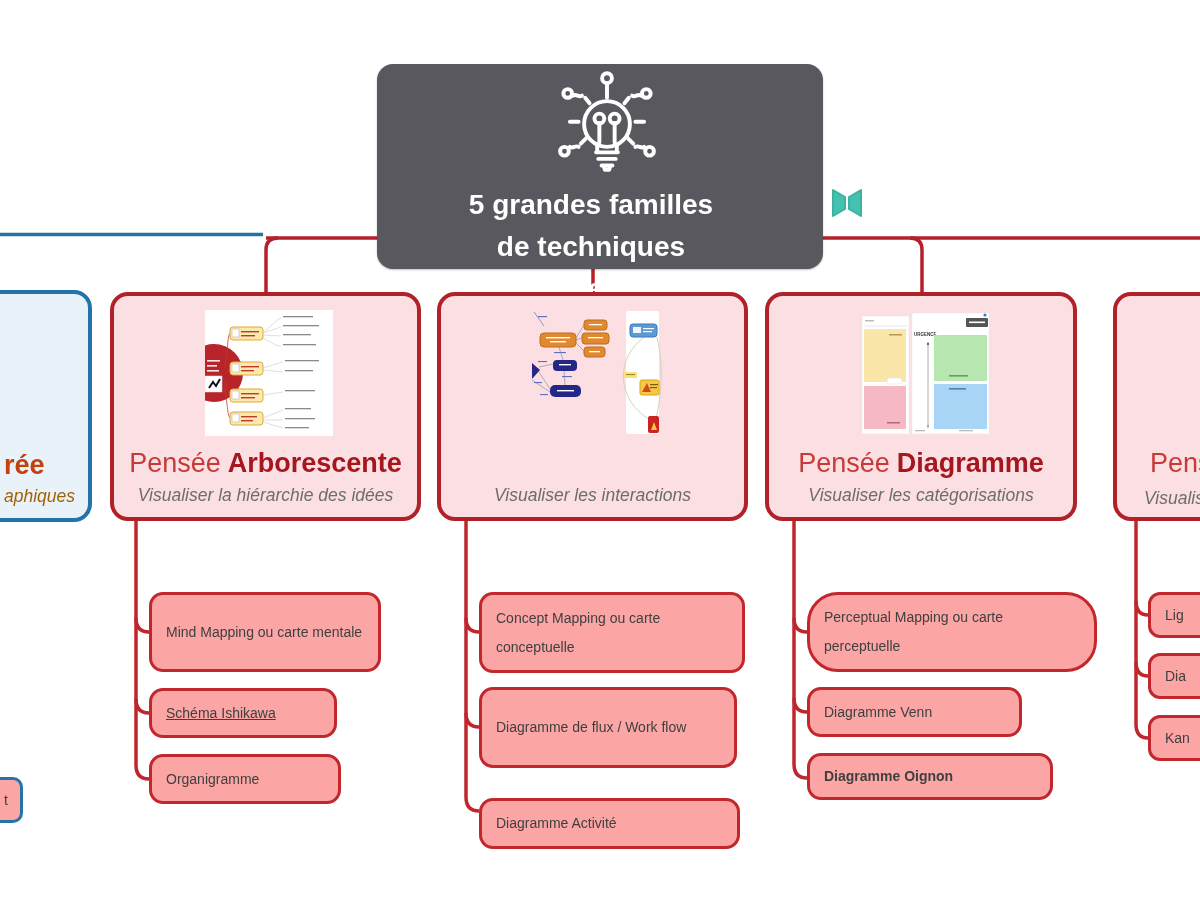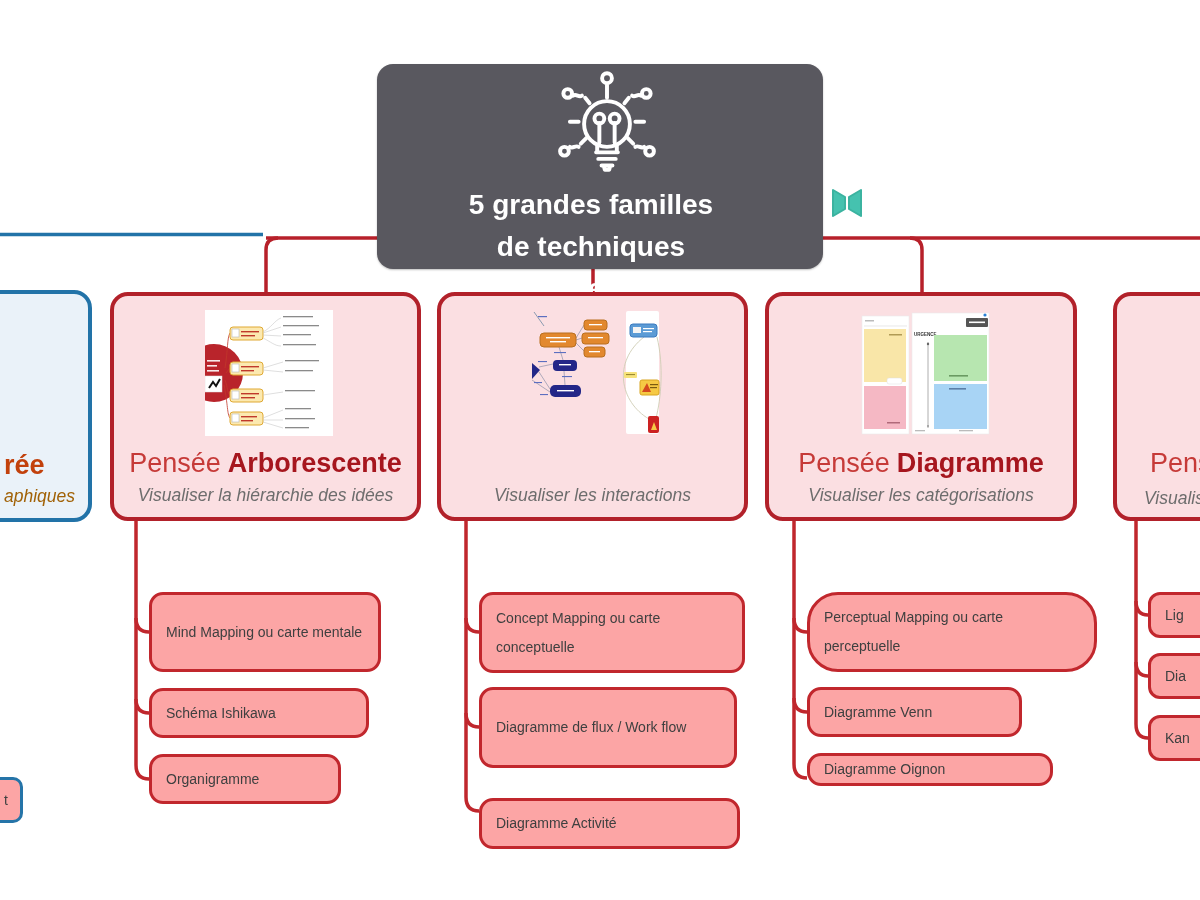--- a/index.html
+++ b/index.html
@@ -278,30 +278,30 @@
     </div>
     <div class="fam-sub">Visualiser les catégorisations</div>
   </div>
 
   <div class="abs family-card" style="left:1113px;width:240px;">
     <span class="abs" style="left:33px;top:152px;font-size:27px;color:#c63a38;">Pens</span>
     <span class="abs" style="left:27px;top:192px;font-size:17.5px;font-style:italic;color:#6d6d6d;">Visualise</span>
   </div>
 
   <div class="abs tech-node" style="left:149px;top:592px;width:232px;height:80px;">Mind Mapping ou carte mentale</div>
-  <div class="abs tech-node" style="left:149px;top:688px;width:220px;height:50px;">Schéma Ishikawa</div>
+  <div class="abs tech-node" style="left:149px;top:688px;width:188px;height:50px;text-decoration:underline;">Schéma Ishikawa</div>
   <div class="abs tech-node" style="left:149px;top:754px;width:192px;height:50px;">Organigramme</div>
 
   <div class="abs tech-node" style="left:479px;top:592px;width:266px;height:81px;">Concept Mapping ou carte conceptuelle</div>
   <div class="abs tech-node" style="left:479px;top:687px;width:258px;height:81px;">Diagramme de flux / Work flow</div>
   <div class="abs tech-node" style="left:479px;top:798px;width:261px;height:51px;">Diagramme Activité</div>
 
   <div class="abs tech-node" style="left:807px;top:592px;width:290px;height:80px;border-radius:31px;">Perceptual Mapping ou carte perceptuelle</div>
   <div class="abs tech-node" style="left:807px;top:687px;width:215px;height:50px;">Diagramme Venn</div>
-  <div class="abs tech-node" style="left:807px;top:753px;width:246px;height:33px;">Diagramme Oignon</div>
+  <div class="abs tech-node" style="left:807px;top:753px;width:246px;height:47px;font-weight:bold;">Diagramme Oignon</div>
 
   <div class="abs tech-node" style="left:1148px;top:592px;width:150px;height:46px;border-radius:12px;">Lig</div>
   <div class="abs tech-node" style="left:1148px;top:653px;width:150px;height:46px;border-radius:12px;">Dia</div>
   <div class="abs tech-node" style="left:1148px;top:715px;width:150px;height:46px;border-radius:12px;">Kan</div>
 
   <div class="abs tech-node blue" style="left:-117px;top:777px;width:140px;height:46px;">t</div>
 
 </div>
 
 </body></html>

